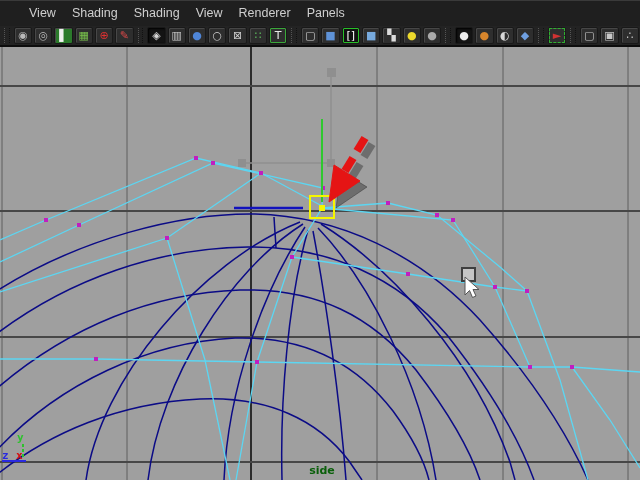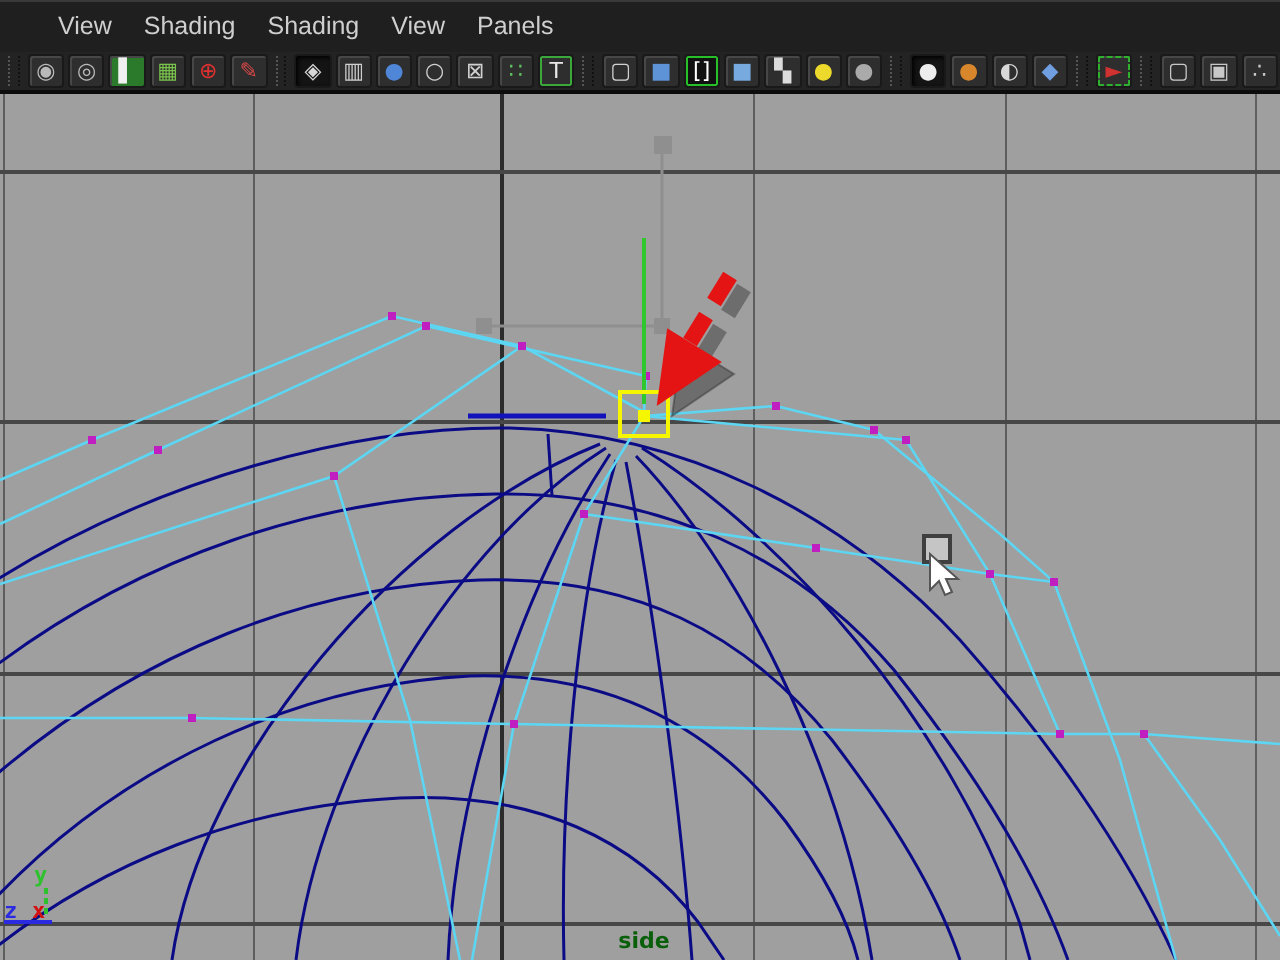--- a/index.html
+++ b/index.html
@@ -34,20 +34,21 @@
     fill:var(--label_green);}
 </style>
 </head>
 <body>
 
 <div class="menubar">
     <span class="menu-item">View</span>
     <span class="menu-item">Shading</span>
     <span class="menu-item">Shading</span>
     <span class="menu-item">View</span>
+    <span class="menu-item">Renderer</span>
     <span class="menu-item">Panels</span>
   </div>
 
 <div class="toolbar">
     <span class="tsep"></span>
     <span class="tbtn" style="color: rgb(185, 185, 185);">◉</span>
     <span class="tbtn" style="color: rgb(185, 185, 185);">◎</span>
     <span class="tbtn" style="color: rgb(240, 240, 240); background: rgb(43, 122, 43);">▌</span>
     <span class="tbtn" style="color: rgb(121, 194, 76);">▦</span>
     <span class="tbtn" style="color: rgb(224, 48, 48);">⊕</span>

